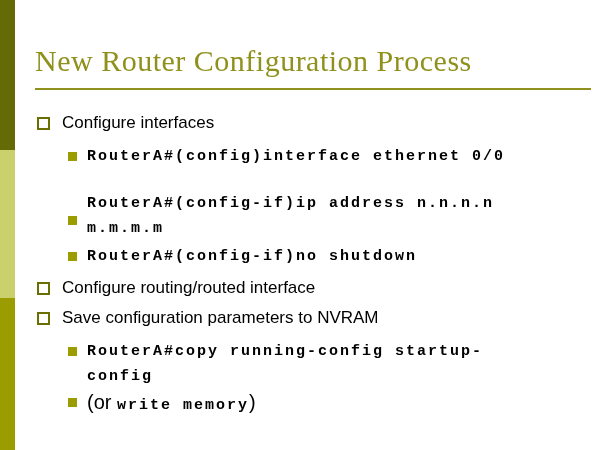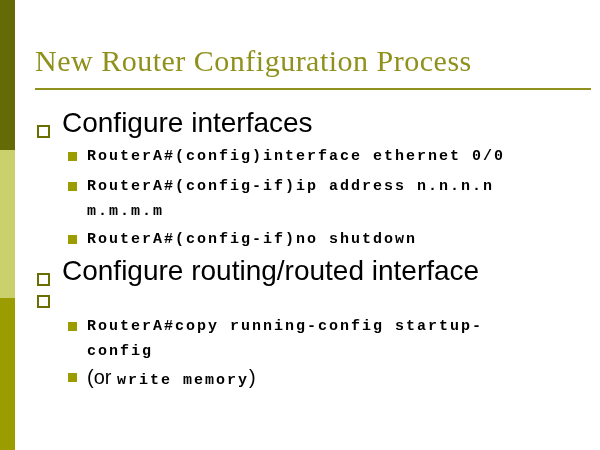--- a/index.html
+++ b/index.html
@@ -42,23 +42,23 @@
   .title-rule {
     margin: 10px 0 0 0;
     border: none;
     border-top: 2px solid #8F911C;
     width: 556px;
   }
 
   
   .l1 {
     display: flex;
-    align-items: flex-end;
+    align-items: flex-start;
     line-height: 30px;
-    font-size: 28px;
+    font-size: 17px;
     color: #000000;
   }
   .l1-marker {
     flex: 0 0 auto;
     width: 9px; height: 9px;
     border: 2px solid #6B6E00;
     background: #ffffff;
     margin: 9px 12px 0 2px;
   }
 
@@ -87,21 +87,21 @@
     font-family: "Liberation Sans", sans-serif;
     font-weight: normal;
     font-size: 20px;
     letter-spacing: 0;
     color: #000000;
   }
 
   
   .b1 { margin-top: 18px; }
   .b2 { margin-top: 6px; }
-  .b3 { margin-top: 5px; }
+  .b3 { margin-top: 22px; align-items: center; }
   .b4 { margin-top: 3px; }
   .b5 { margin-top: 4px; }
   .b6 { margin-top: 0px; }
   .b7 { margin-top: 6px; }
   .b8 { margin-top: 1px; text-align: center; }
 </style>
 </head>
 <body>
 
 <div class="slide">
@@ -144,20 +144,21 @@
       </span>
     </div>
 
     <div class="l1 b5">
       <span class="l1-marker"></span>
       <span class="l1-text">Configure routing/routed interface</span>
     </div>
 
     <div class="l1 b6">
       <span class="l1-marker"></span>
+      <span class="l1-text">Save configuration parameters to NVRAM</span>
     </div>
 
     <div class="l2 b7">
       <span class="l2-marker"></span>
       <span class="mono">
         <span class="code-line">RouterA#copy running-config startup-</span>
         <span class="code-line">config</span>
       </span>
     </div>
 

